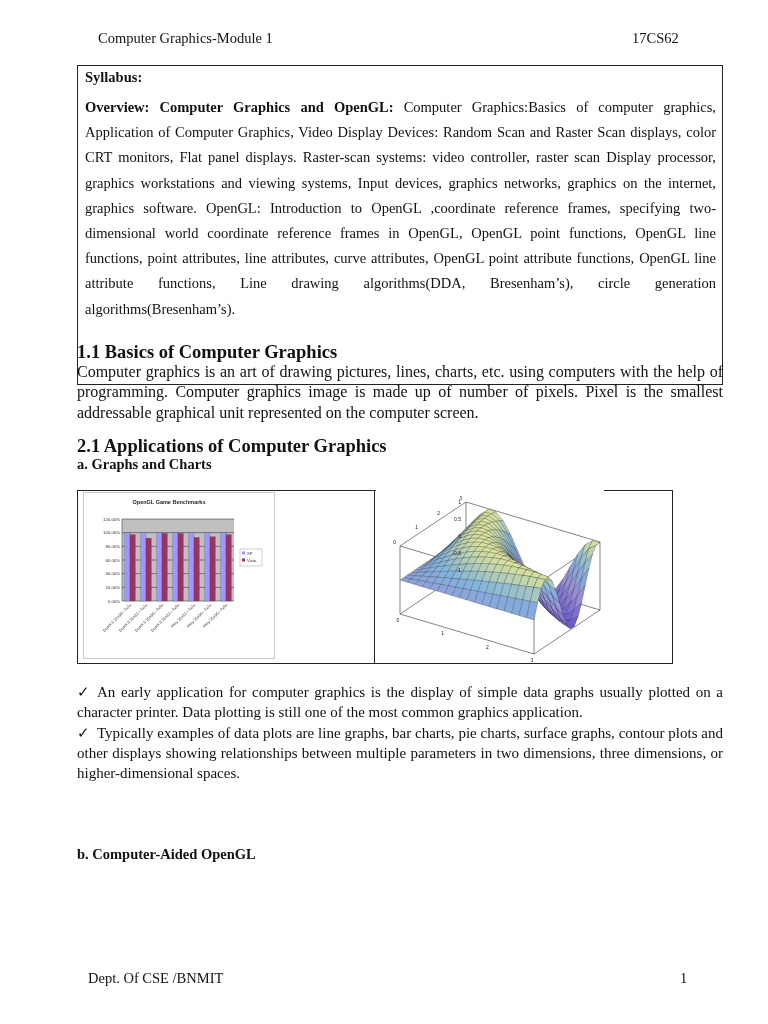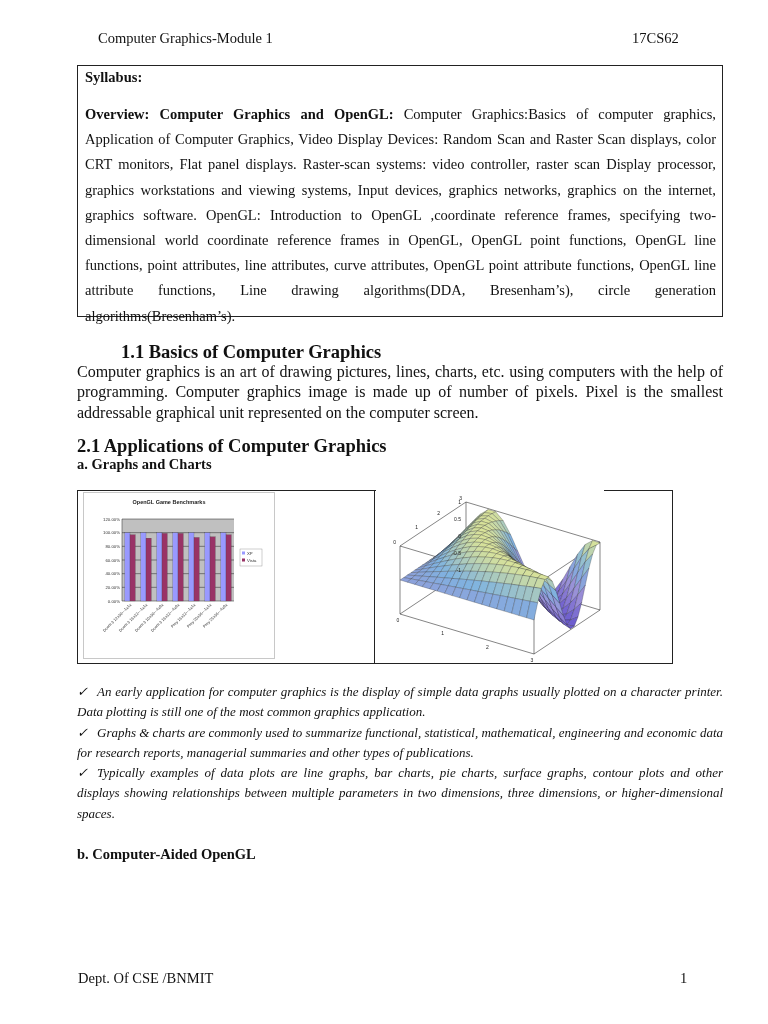--- a/index.html
+++ b/index.html
@@ -5,66 +5,66 @@
     html, body { margin: 0; padding: 0; background: #ffffff; }
     body {
       width: 768px; height: 1024px; position: relative; overflow: hidden;
       font-family: "Liberation Serif", "DejaVu Serif", serif; color: #111;
     }
     .hdr { position: absolute; top: 30px; font-size: 14.5px; }
     .hdr-left { left: 78px; margin-left: 20px; }
     .hdr-right { left: 632px; }
 
     .syllabus {
-      position: absolute; left: 77px; top: 65px; width: 646px; height: 252px;
+      position: absolute; left: 77px; top: 65px; width: 646px; height: 320px;
       border: 1.3px solid #222; box-sizing: border-box;
       padding: 1px 6px 0 7px; font-size: 14.5px;
     }
     .syl-title { font-weight: bold; line-height: 18px; margin-top: 1px; }
-    .syl-body { text-align: justify; line-height: 25.2px; margin-top: 16px; }
+    .syl-body { text-align: justify; line-height: 25.2px; margin-top: 9px; }
     .syl-body b { font-weight: bold; }
 
     .h2 { position: absolute; left: 77px; font-size: 18.5px; font-weight: bold; }
     .para { position: absolute; left: 77px; width: 646px; font-size: 16px; text-align: justify; line-height: 20.3px; }
     .subh { position: absolute; left: 77px; font-size: 14.5px; font-weight: bold; }
 
     .fig-table { position: absolute; left: 77px; top: 490px; width: 596px; height: 174px; }
     .fig-border-top-l { position: absolute; left: 0; top: 0; width: 299px; height: 0; border-top: 1.3px solid #222; }
     .fig-border-top-r { position: absolute; left: 527px; top: 0; width: 69px; height: 0; border-top: 1.3px solid #222; }
     .fig-border-bot { position: absolute; left: 0; top: 173px; width: 596px; height: 0; border-top: 1.3px solid #222; }
     .fig-border-l { position: absolute; left: 0; top: 0; width: 0; height: 174px; border-left: 1.3px solid #222; }
     .fig-border-m { position: absolute; left: 297px; top: 0; width: 0; height: 174px; border-left: 1.3px solid #222; }
     .fig-border-r { position: absolute; left: 595px; top: 0; width: 0; height: 174px; border-left: 1.3px solid #222; }
 
     .barchart-wrap { position: absolute; left: 83px; top: 492px; width: 190px; height: 165px;
       border: 1px solid #c8c8c8; background: #fff; }
     .surface-wrap { position: absolute; left: 378px; top: 487px; width: 226px; height: 178px; }
 
-    .bullets { position: absolute; left: 77px; top: 682px; width: 646px; font-size: 13px; line-height: 20.3px; text-align: justify; font-style: italic; }
+    .bullets { position: absolute; left: 77px; top: 682px; width: 646px; font-size: 15px; line-height: 20.3px; text-align: justify; }
     .bullets .item { margin: 0; }
     .check { display: inline-block; width: 20px; }
 
     .ftr { position: absolute; top: 970px; font-size: 14.5px; }
-    .ftr-left { left: 78px; }
+    .ftr-left { left: 88px; }
     .ftr-right { left: 680px; }
 
     svg text { font-family: "Liberation Sans", "DejaVu Sans", sans-serif; }
   </style>
 </head>
 <body>
 
 <div class="hdr hdr-left">Computer Graphics-Module 1</div>
 <div class="hdr hdr-right">17CS62</div>
 
 <div class="syllabus">
   <div class="syl-title">Syllabus:</div>
   <div class="syl-body"><b>Overview: Computer Graphics and OpenGL:</b><span> Computer Graphics:Basics of computer graphics, Application of Computer Graphics, Video Display Devices: Random Scan and Raster Scan displays, color CRT monitors, Flat panel displays. Raster-scan systems: video controller, raster scan Display processor, graphics workstations and viewing systems, Input devices, graphics networks, graphics on the internet, graphics software. OpenGL: Introduction to OpenGL ,coordinate reference frames, specifying two-dimensional world coordinate reference frames in OpenGL, OpenGL point functions, OpenGL line functions, point attributes, line attributes, curve attributes, OpenGL point attribute functions, OpenGL line attribute functions, Line drawing algorithms(DDA, Bresenham’s), circle generation algorithms(Bresenham’s).</span></div>
 </div>
 
-<div class="h2" style="top:342px;margin-left:44px;">1.1 Basics of Computer Graphics</div>
+<div class="h2" style="top:342px;">1.1 Basics of Computer Graphics</div>
 <div class="para" style="top:362px;">Computer graphics is an art of drawing pictures, lines, charts, etc. using computers with the help of programming. Computer graphics image is made up of number of pixels. Pixel is the smallest addressable graphical unit represented on the computer screen.</div>
 
 <div class="h2" style="top:436px;">2.1 Applications of Computer Graphics</div>
 <div class="subh" style="top:456px;">a. Graphs and Charts</div>
 
 <div class="fig-table">
   <div class="fig-border-top-l"></div>
   <div class="fig-border-top-r"></div>
   <div class="fig-border-bot"></div>
   <div class="fig-border-l"></div>
@@ -479,20 +479,19 @@
         <text x="18" y="57" text-anchor="end" font-size="5" fill="#222">0</text>
         <text x="40" y="42.33333333333333" text-anchor="end" font-size="5" fill="#222">1</text>
         <text x="62" y="27.66666666666667" text-anchor="end" font-size="5" fill="#222">2</text>
         <text x="84" y="13" text-anchor="end" font-size="5" fill="#222">3</text>
       </g>
   </svg>
 </div>
 
 <div class="bullets">
   <p class="item"><span class="check">✓</span><span>An early application for computer graphics is the display of simple data graphs usually plotted on a character printer. Data plotting is still one of the most common graphics application.</span></p>
-  <p class="item"><span class="check">✓</span><span>Graphs &amp; charts are commonly used to summarize functional, statistical, mathematical, engineering and economic data for research reports, managerial summaries and other types of publications.</span></p>
   <p class="item"><span class="check">✓</span><span>Typically examples of data plots are line graphs, bar charts, pie charts, surface graphs, contour plots and other displays showing relationships between multiple parameters in two dimensions, three dimensions, or higher-dimensional spaces.</span></p>
 </div>
 
 <div class="subh" style="top:846px;">b. Computer-Aided OpenGL</div>
 
 <div class="ftr ftr-left">Dept. Of CSE /BNMIT</div>
 <div class="ftr ftr-right">1</div>
 
 </body></html>

